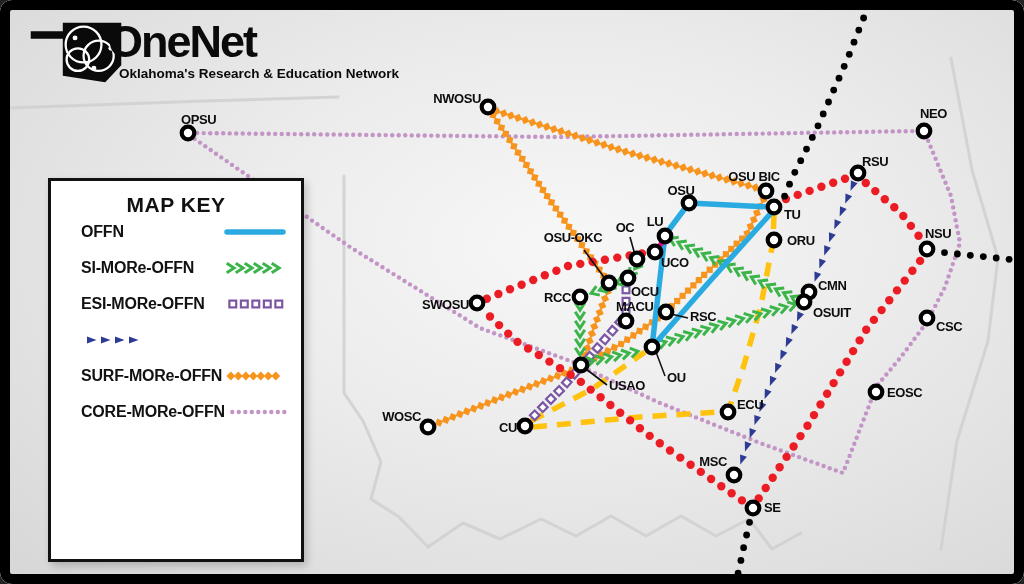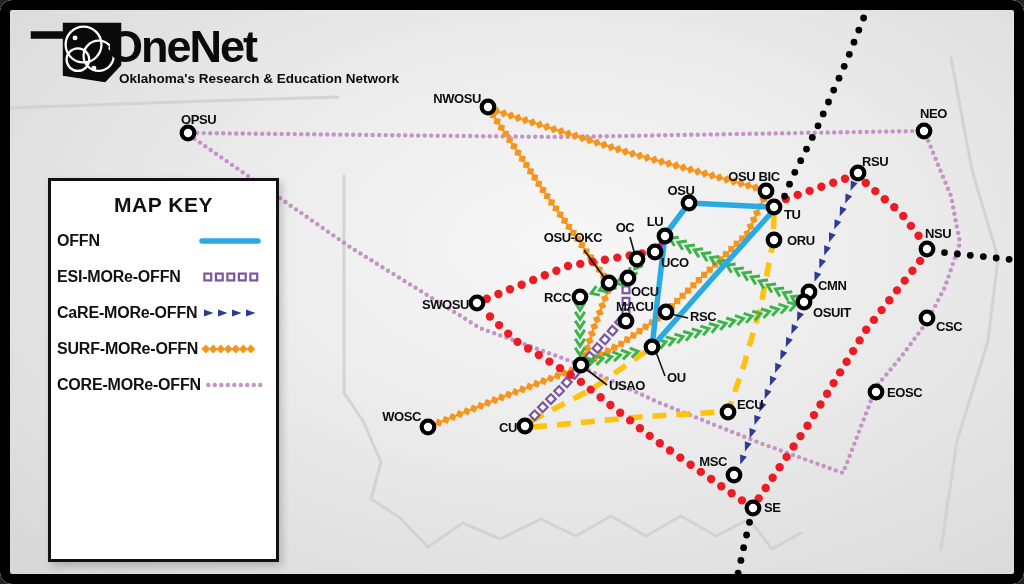--- a/index.html
+++ b/index.html
@@ -2,29 +2,29 @@
 <html><head>
 <meta charset="utf-8">
 <style>
   html,body{margin:0;padding:0;background:#222;font-family:"Liberation Sans",sans-serif;}
   .frame{position:relative;width:1024px;height:584px;overflow:hidden;border-radius:12px;
          background:radial-gradient(ellipse at 55% 42%, #f7f7f7 0%, #ececec 40%, #d6d6d6 100%);}
   .frame::after{content:"";position:absolute;inset:0;border-radius:12px;
          box-shadow:inset 0 0 0 10px #000;pointer-events:none;z-index:40;}
   #map{position:absolute;left:0;top:0;width:1024px;height:584px;z-index:1;}
   
-  .key{position:absolute;left:48px;top:178px;width:231px;height:384px;box-sizing:border-box;
+  .key{position:absolute;left:48px;top:178px;width:256px;height:384px;box-sizing:border-box;
        background:#fff;border:3px solid #111;z-index:10;box-shadow:3px 4px 8px rgba(0,0,0,.2);}
   .key-title{margin-top:12px;text-align:center;font-size:21px;font-weight:600;color:#111;letter-spacing:.5px;}
   #key-rows{margin-top:6px;}
-  .key-row{display:flex;align-items:center;justify-content:space-between;height:36px;padding:0 14px 0 6px;}
+  .key-row{display:flex;align-items:flex-start;justify-content:space-between;height:36px;padding:0 14px 0 30px;}
   .key-label{font-size:16px;font-weight:600;color:#111;letter-spacing:-0.2px;white-space:nowrap;}
   .key-sample{flex:0 0 auto;}
   
-  .logo{position:absolute;left:28px;top:16px;z-index:12;display:flex;align-items:flex-end;}
+  .logo{position:absolute;left:28px;top:16px;z-index:12;display:flex;align-items:center;}
   .logo-glyph{flex:0 0 auto;margin-top:4px;}
   .logo-text{margin-left:-16px;}
   .logo-title{font-size:45px;line-height:.95;font-weight:800;color:#0a0a0a;letter-spacing:-2px;}
   .logo-subtitle{font-size:13.5px;font-weight:700;color:#0a0a0a;margin-top:2px;margin-left:11px;letter-spacing:0;}
 </style>
 </head>
 <body>
 
 <div class="frame">
 
@@ -782,33 +782,45 @@
     <div id="key-rows">
         <div class="key-row">
           <span class="key-label">OFFN</span>
           <svg class="key-sample" width="64" height="18" viewBox="0 0 64 18">
             <g>
               <polyline points="4,9 60,9" fill="none" stroke="#29ABE2" stroke-width="5.5" stroke-linejoin="round" stroke-linecap="round"></polyline>
             </g>
           </svg>
         </div>
         <div class="key-row">
+          <span class="key-label">SI-MORe-OFFN</span>
+          <svg class="key-sample" width="64" height="18" viewBox="0 0 64 18">
+            <g>
+              <path d="M-4.8,-4.8 L2.64,0 L-4.8,4.8" stroke="#3BB54A" stroke-width="3" fill="none" stroke-linecap="butt" transform="translate(8.5 9.0) rotate(0.0)"></path>
+              <path d="M-4.8,-4.8 L2.64,0 L-4.8,4.8" stroke="#3BB54A" stroke-width="3" fill="none" stroke-linecap="butt" transform="translate(17.5 9.0) rotate(0.0)"></path>
+              <path d="M-4.8,-4.8 L2.64,0 L-4.8,4.8" stroke="#3BB54A" stroke-width="3" fill="none" stroke-linecap="butt" transform="translate(26.5 9.0) rotate(0.0)"></path>
+              <path d="M-4.8,-4.8 L2.64,0 L-4.8,4.8" stroke="#3BB54A" stroke-width="3" fill="none" stroke-linecap="butt" transform="translate(35.5 9.0) rotate(0.0)"></path>
+              <path d="M-4.8,-4.8 L2.64,0 L-4.8,4.8" stroke="#3BB54A" stroke-width="3" fill="none" stroke-linecap="butt" transform="translate(44.5 9.0) rotate(0.0)"></path>
+              <path d="M-4.8,-4.8 L2.64,0 L-4.8,4.8" stroke="#3BB54A" stroke-width="3" fill="none" stroke-linecap="butt" transform="translate(53.5 9.0) rotate(0.0)"></path>
+            </g>
+          </svg>
+        </div>
+        <div class="key-row">
           <span class="key-label">ESI-MORe-OFFN</span>
           <svg class="key-sample" width="64" height="18" viewBox="0 0 64 18">
             <g>
               <rect x="-3.4" y="-3.4" width="6.8" height="6.8" fill="#fff" stroke="#7A56A3" stroke-width="2.2" transform="translate(9.8 9.0) rotate(0.0)"></rect>
               <rect x="-3.4" y="-3.4" width="6.8" height="6.8" fill="#fff" stroke="#7A56A3" stroke-width="2.2" transform="translate(21.3 9.0) rotate(0.0)"></rect>
               <rect x="-3.4" y="-3.4" width="6.8" height="6.8" fill="#fff" stroke="#7A56A3" stroke-width="2.2" transform="translate(32.8 9.0) rotate(0.0)"></rect>
               <rect x="-3.4" y="-3.4" width="6.8" height="6.8" fill="#fff" stroke="#7A56A3" stroke-width="2.2" transform="translate(44.3 9.0) rotate(0.0)"></rect>
               <rect x="-3.4" y="-3.4" width="6.8" height="6.8" fill="#fff" stroke="#7A56A3" stroke-width="2.2" transform="translate(55.8 9.0) rotate(0.0)"></rect>
             </g>
           </svg>
         </div>
         <div class="key-row">
-          <span class="key-label">CaRE-MORe-OFFN</span>
           <svg class="key-sample" width="64" height="18" viewBox="0 0 64 18">
             <g>
               <path d="M-5,-3.5999999999999996 L4.5,0 L-5,3.5999999999999996 Z" fill="#2E3B93" transform="translate(11.0 9.0) rotate(0.0)"></path>
               <path d="M-5,-3.5999999999999996 L4.5,0 L-5,3.5999999999999996 Z" fill="#2E3B93" transform="translate(25.0 9.0) rotate(0.0)"></path>
               <path d="M-5,-3.5999999999999996 L4.5,0 L-5,3.5999999999999996 Z" fill="#2E3B93" transform="translate(39.0 9.0) rotate(0.0)"></path>
               <path d="M-5,-3.5999999999999996 L4.5,0 L-5,3.5999999999999996 Z" fill="#2E3B93" transform="translate(53.0 9.0) rotate(0.0)"></path>
             </g>
           </svg>
         </div>
         <div class="key-row">

